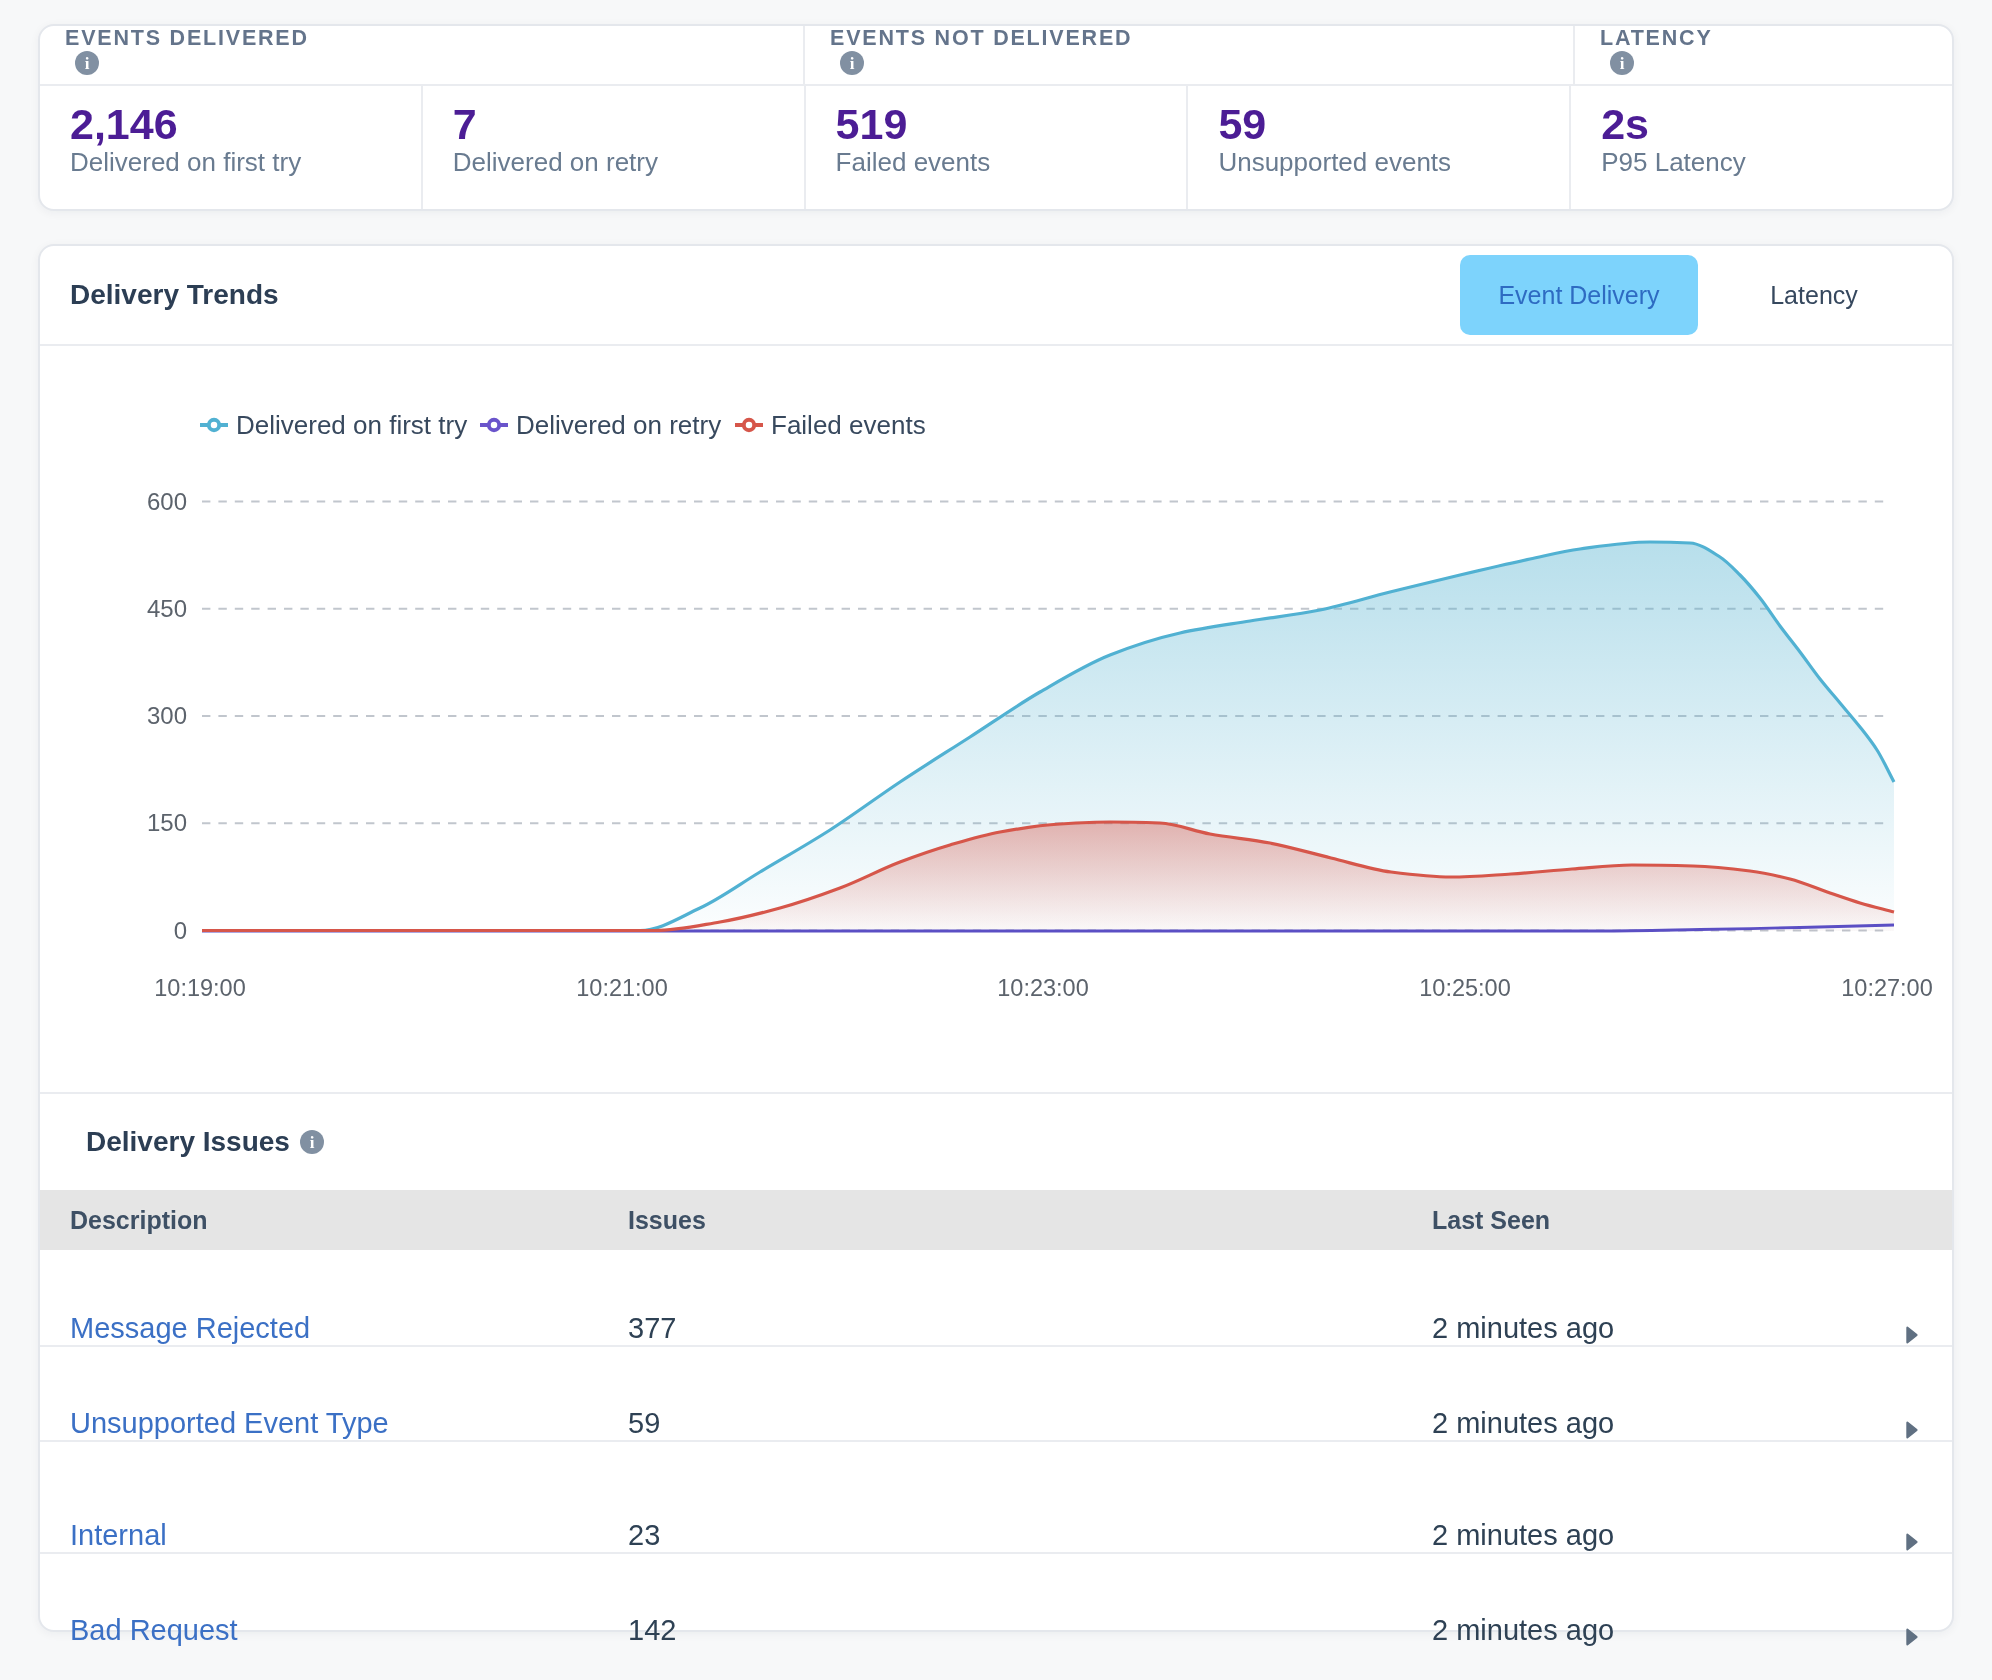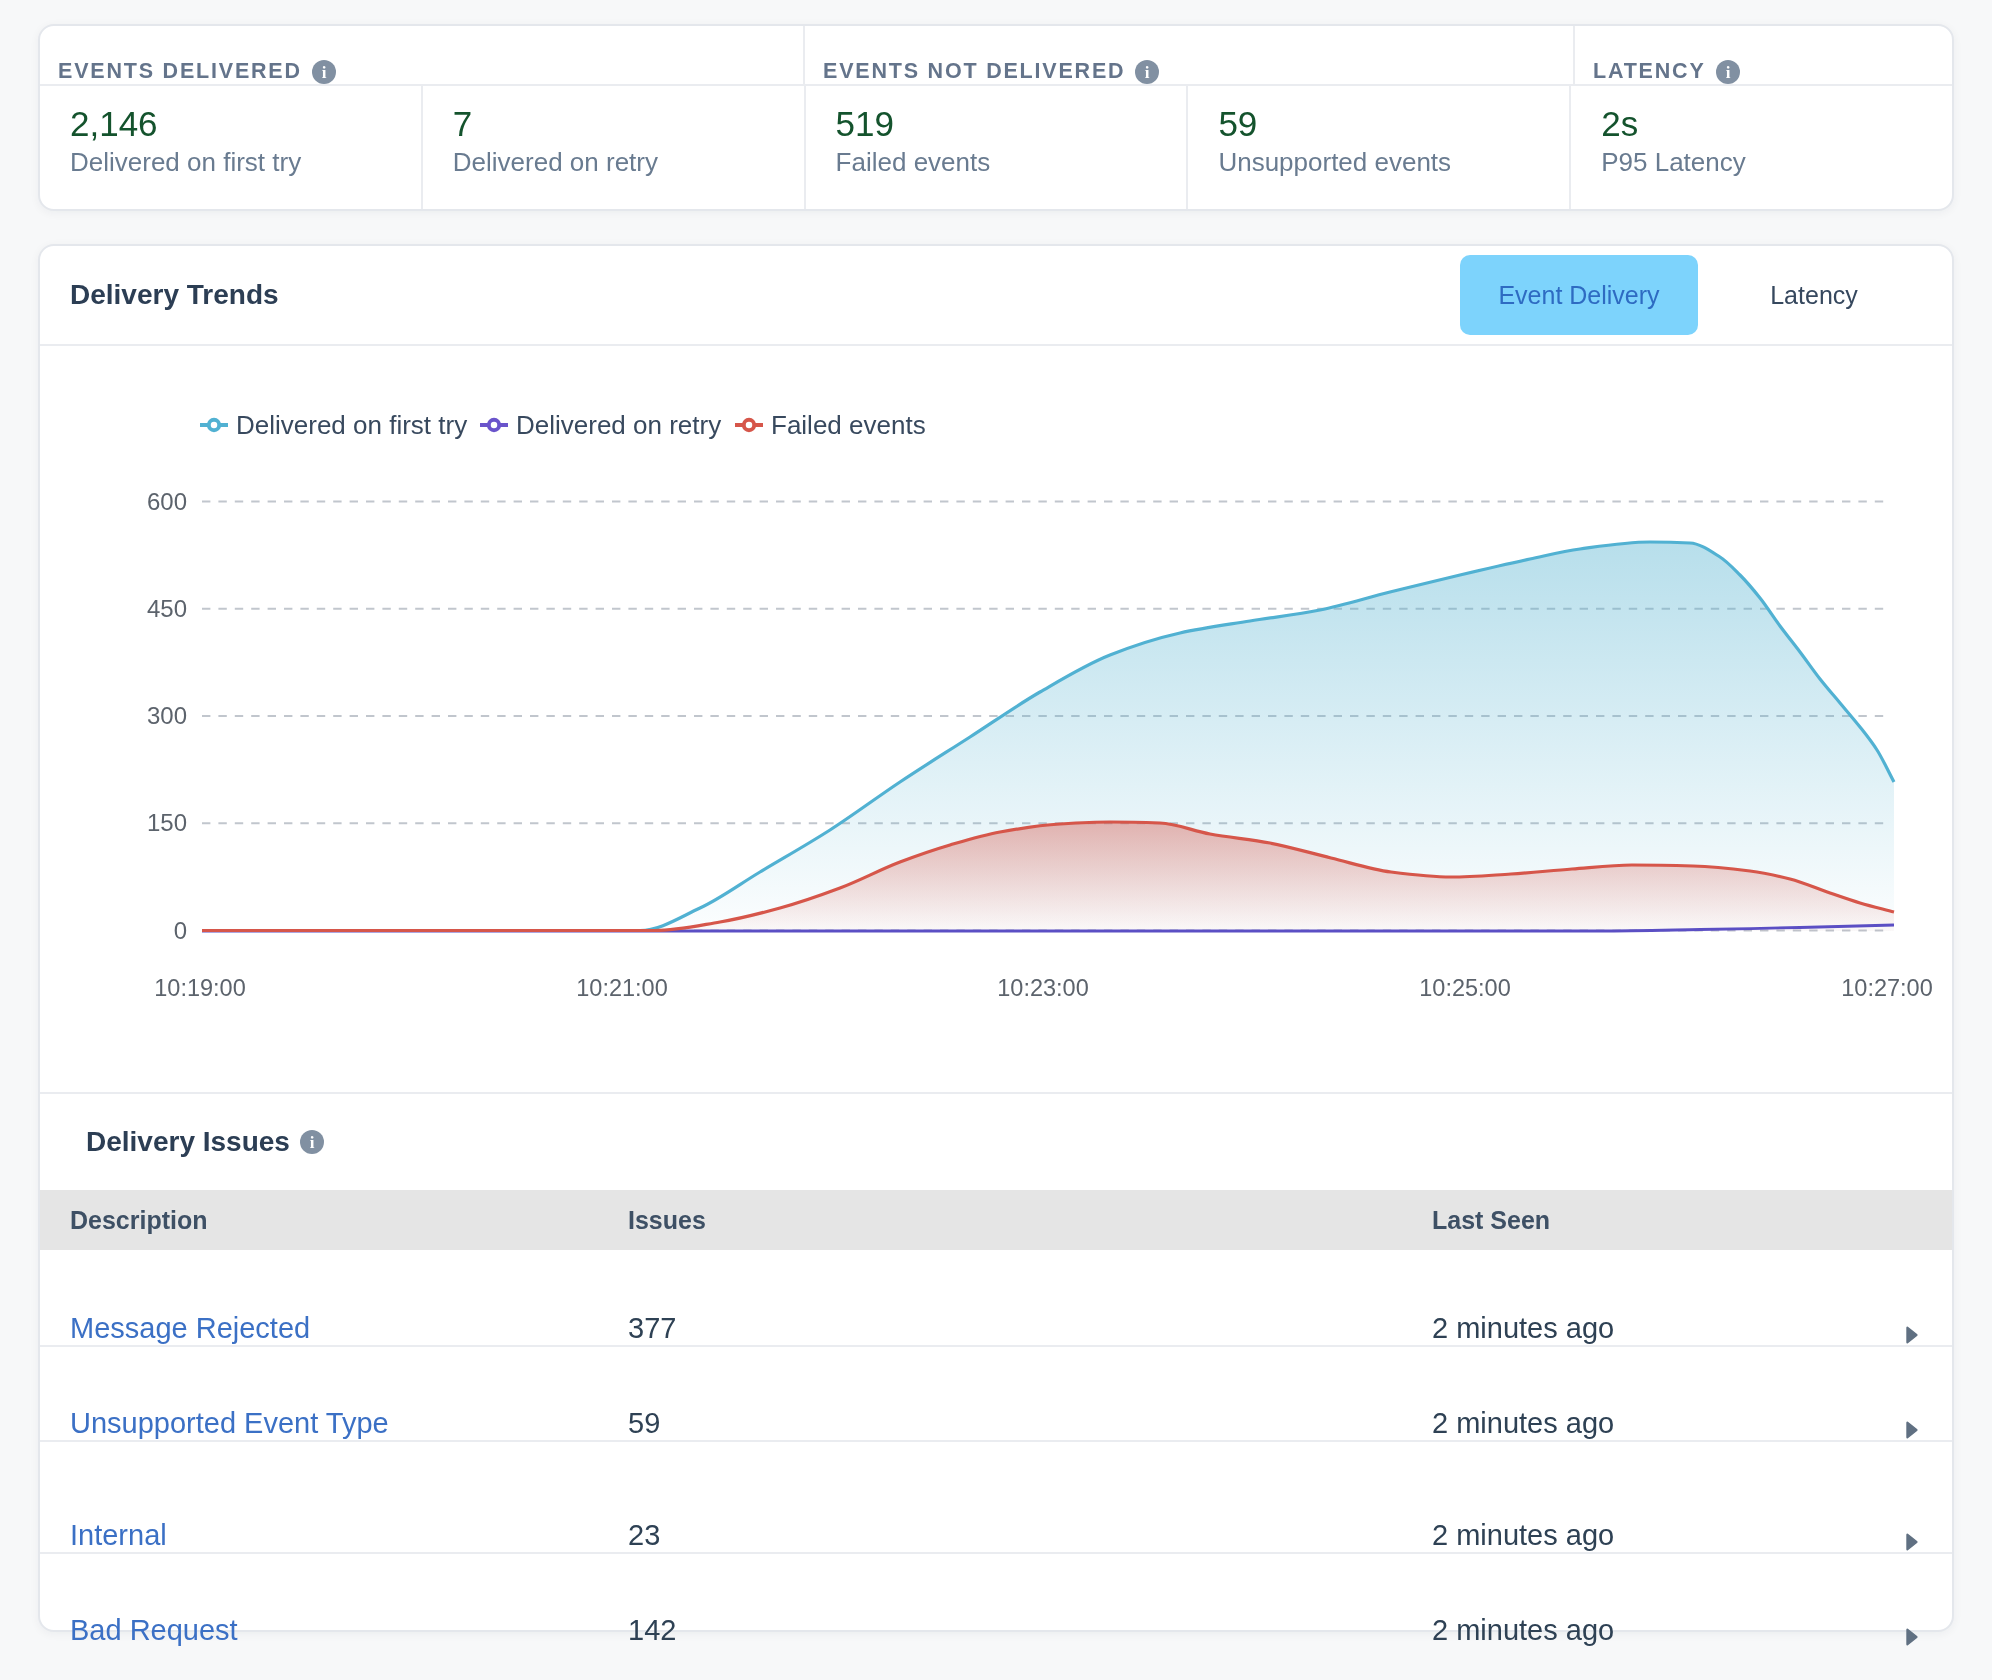--- a/index.html
+++ b/index.html
@@ -2,31 +2,31 @@
 <html><head><meta charset="utf-8">
 <style>
 * { margin:0; padding:0; box-sizing:border-box; }
 html,body { width:1992px; height:1680px; background:#f7f8f9;
   font-family:"Liberation Sans",sans-serif; position:relative; overflow:hidden; }
 .card { position:absolute; left:38px; width:1916px; background:#fff;
   border:2px solid #e4e7ec; border-radius:16px;
   box-shadow:0 2px 10px rgba(23,42,68,.05); }
 #c1 { top:24px; height:187px; }
 #c1 .hdr { display:flex; height:60px; border-bottom:2px solid #eaecf0; }
-#c1 .hcell { display:flex; align-items:flex-end; padding-left:18px; }
+#c1 .hcell { display:flex; align-items:flex-start; padding-left:25px;flex-direction:column; }
 #c1 .hcell.w2 { width:765px; border-right:2px solid #eaecf0; }
 #c1 .hcell.w2b { width:770px; border-right:2px solid #eaecf0; }
 #c1 .hcell.w1 { flex:1; }
 .htxt { font-size:21.5px; font-weight:bold; letter-spacing:1.8px; color:#64748b; }
 .info { margin-left:10px; display:inline-flex; }
 .info svg { display:block; }
 #c1 .srow { display:flex; height:123px; }
 .scell { flex:1; padding:20px 0 0 30px; }
 .scell + .scell { border-left:2px solid #eaecf0; }
-.num { font-size:35px; font-weight:normal; color:#14532d; line-height:36px; }
+.num { font-size:43px; font-weight:bold; color:#4c1d95; line-height:36px; }
 .slab { font-size:26px; color:#697b90; line-height:34px; margin-top:3px; }
 #c2 { top:244px; height:1388px; }
 #c2 .chead { height:100px; border-bottom:2px solid #eaecf0; display:flex;
   align-items:center; padding:0 22px 0 30px; }
 .ctitle { font-size:28px; font-weight:bold; color:#2c3e54; }
 .tabs { margin-left:auto; display:flex; align-items:center; }
 .tab { font-size:25px; height:80px; border-radius:10px; display:flex;
   align-items:center; justify-content:center; }
 .tab.on { width:238px; background:#7dd3fc; color:#2e6bc2; }
 .tab.off { width:232px; color:#36485e; }

